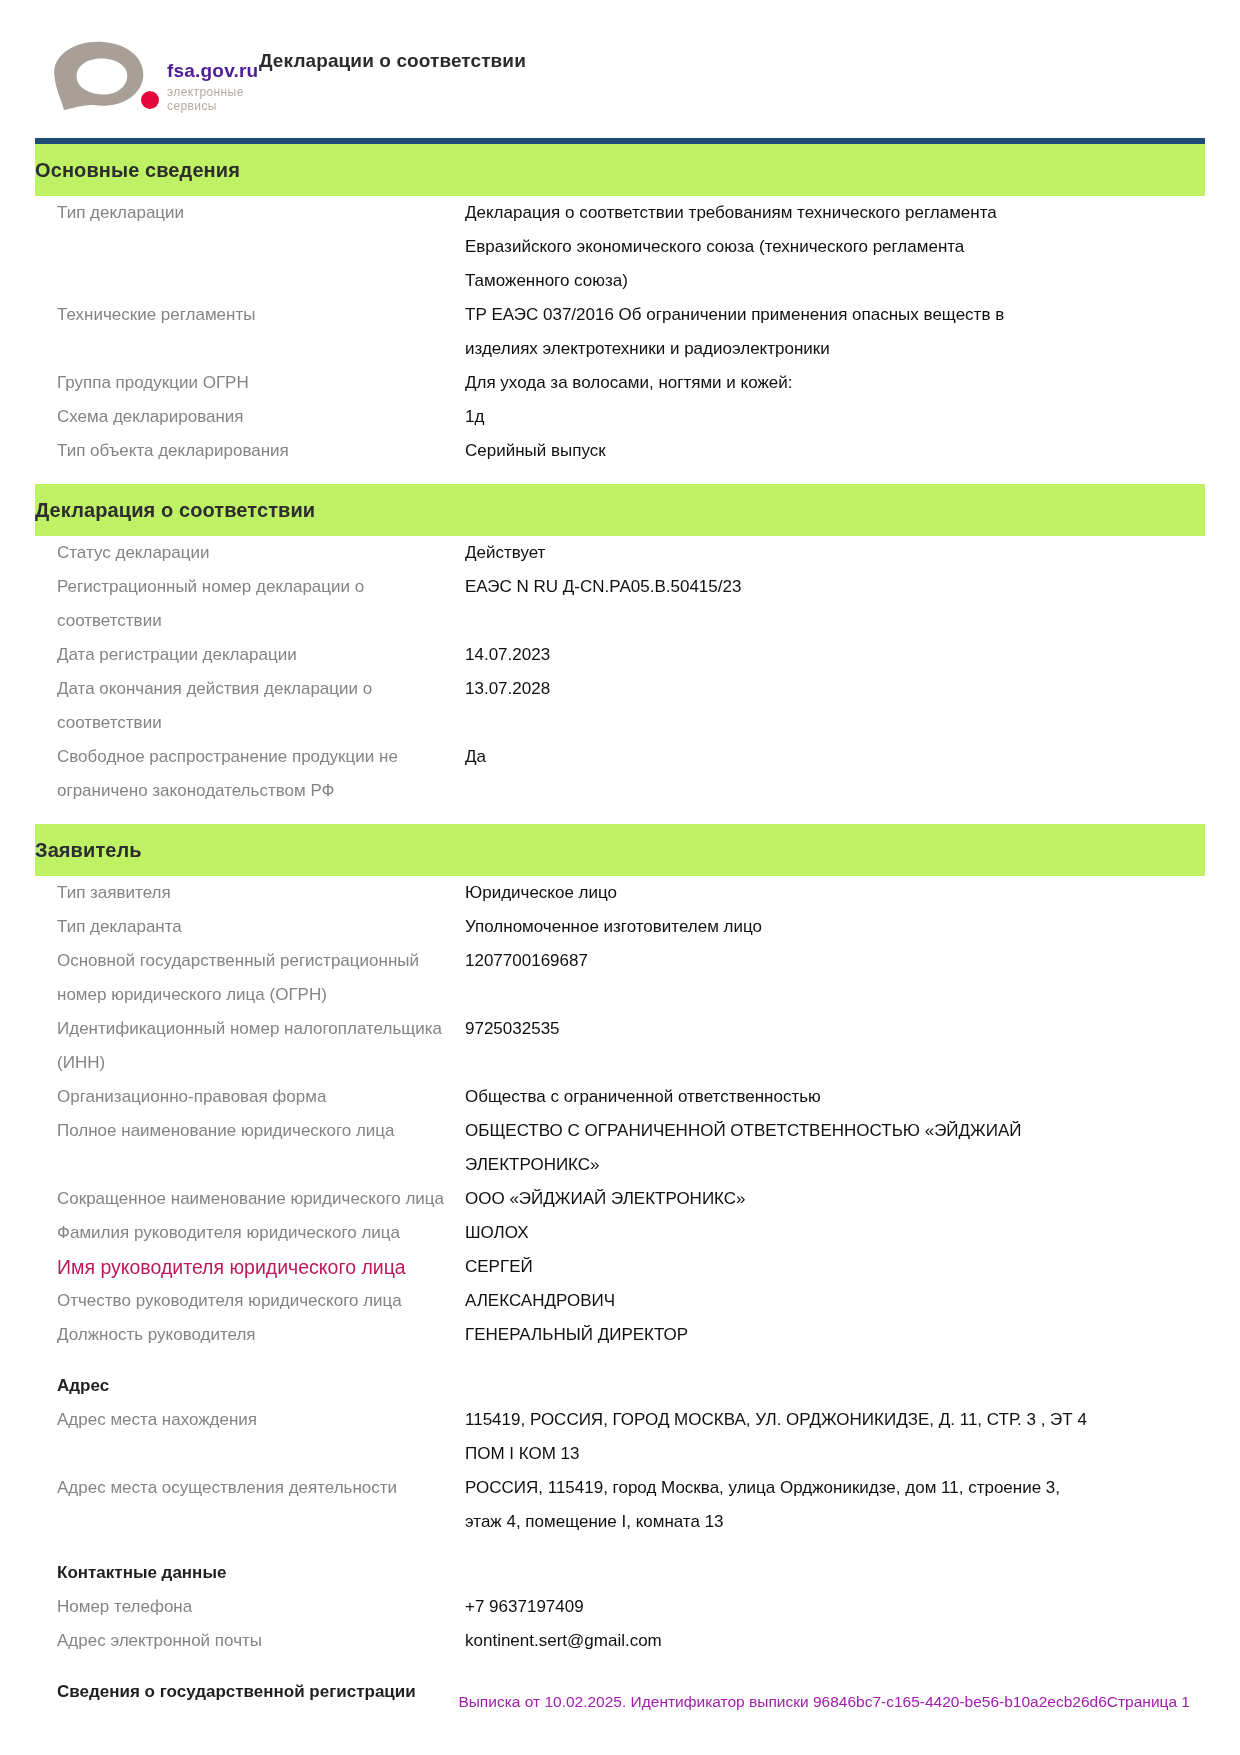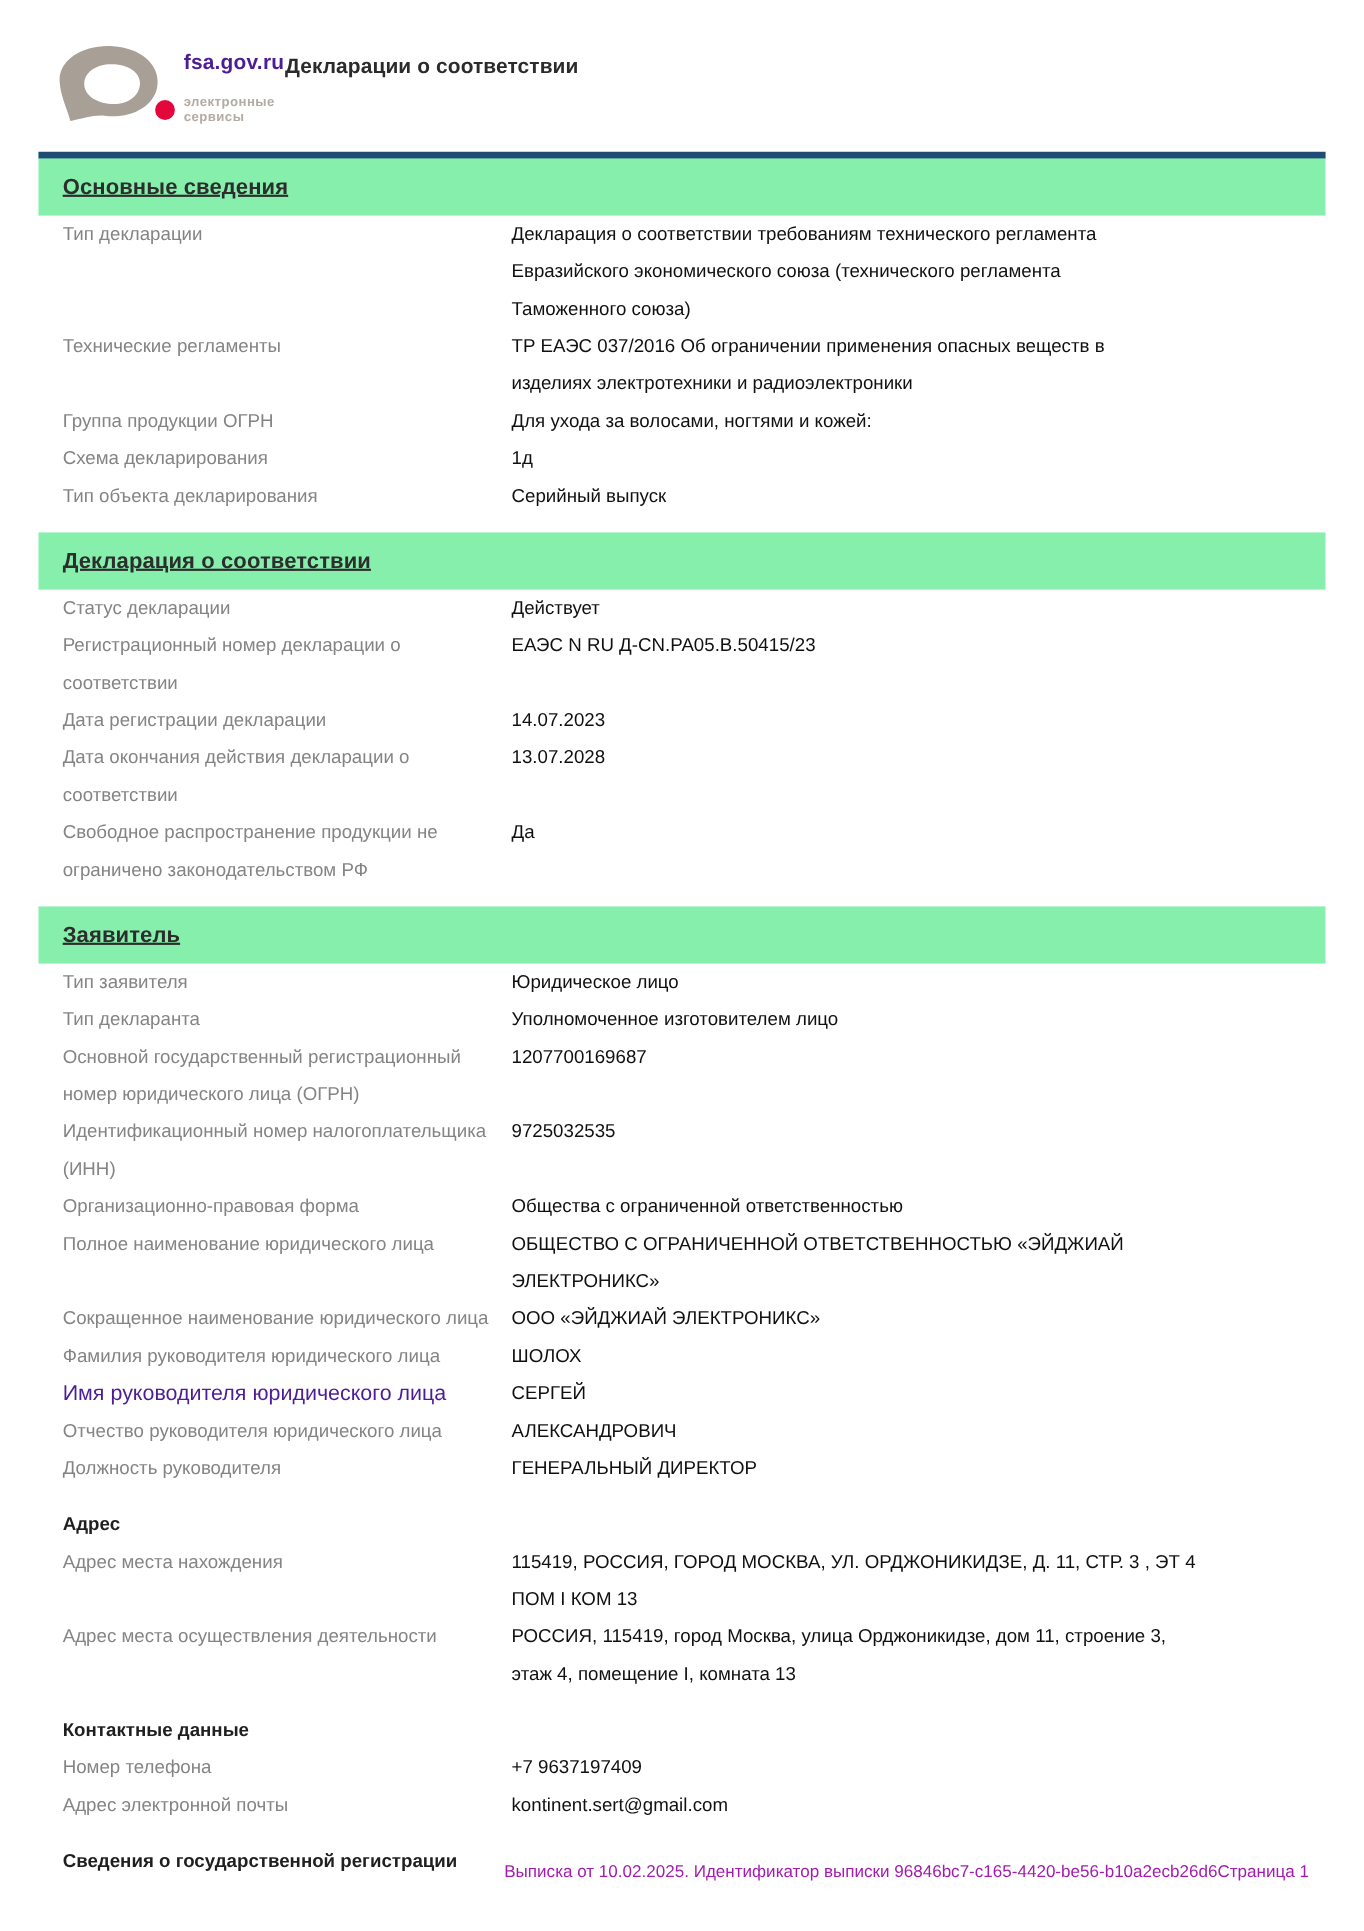--- a/index.html
+++ b/index.html
@@ -8,32 +8,32 @@
     font-family:"Liberation Sans",sans-serif;color:#1a1a1a;overflow:hidden;
   }
   .page{padding:0 35px;}
   
   .doc-header{display:flex;align-items:center;padding:34px 0 6px 12px;height:84px;}
   .logo{display:flex;align-items:flex-end;width:182px;flex:0 0 auto;}
   .logo-glyph-wrap{position:relative;width:104px;height:70px;flex:0 0 auto;}
   .logo-dot{position:absolute;right:-8px;bottom:2px;width:18px;height:18px;border-radius:50%;background:#e4073c;}
   .logo-text{margin-left:16px;margin-bottom:-2px;}
   .logo-domain{color:#4c1d95;font-size:19px;font-weight:bold;letter-spacing:.2px;}
-  .logo-tagline{color:#b4aba3;font-size:12px;margin-top:16px;letter-spacing:.4px;font-weight:bold;}
+  .logo-tagline{color:#b4aba3;font-size:12px;margin-top:3px;letter-spacing:.4px;}
   .page-title{font-size:19px;font-weight:bold;color:#2b2b2b;margin-left:30px;margin-bottom:30px;letter-spacing:.1px;}
   
-  .section-bar{position:relative;height:52px;line-height:52px;background:#86efac;
-    font-size:20px;font-weight:bold;color:#2d2d2d;padding-left:22px;margin-top:12px;letter-spacing:.1px;text-decoration:underline;}
+  .section-bar{position:relative;height:52px;line-height:52px;background:#bef264;
+    font-size:20px;font-weight:bold;color:#2d2d2d;margin-top:12px;letter-spacing:.1px;}
   .section-bar.accent{margin-top:14px;border-top:6px solid transparent;
     border-image:linear-gradient(#1f4a73,#3577b5 30%,#3577b5 72%,#1f4a73) 1;}
   .rows{padding:0 0 4px 22px;}
   .row{display:grid;grid-template-columns:408px 1fr;}
   .label,.value{font-size:17px;line-height:34px;white-space:pre-line;}
   .label{color:#848484;padding-right:12px;}
-  .label-lg{font-size:19.5px;color:#4c1d95;}
+  .label-lg{font-size:19.5px;color:#be185d;}
   .value{color:#101010;}
   .subheading{font-size:17px;font-weight:bold;color:#1f1f1f;line-height:34px;margin-top:17px;}
   
   .doc-footer{position:absolute;left:40px;right:50px;bottom:44px;display:flex;
     justify-content:flex-end;font-size:15.5px;color:#a21caf;}
 </style>
 </head>
 <body>
 
 <div class="page">

